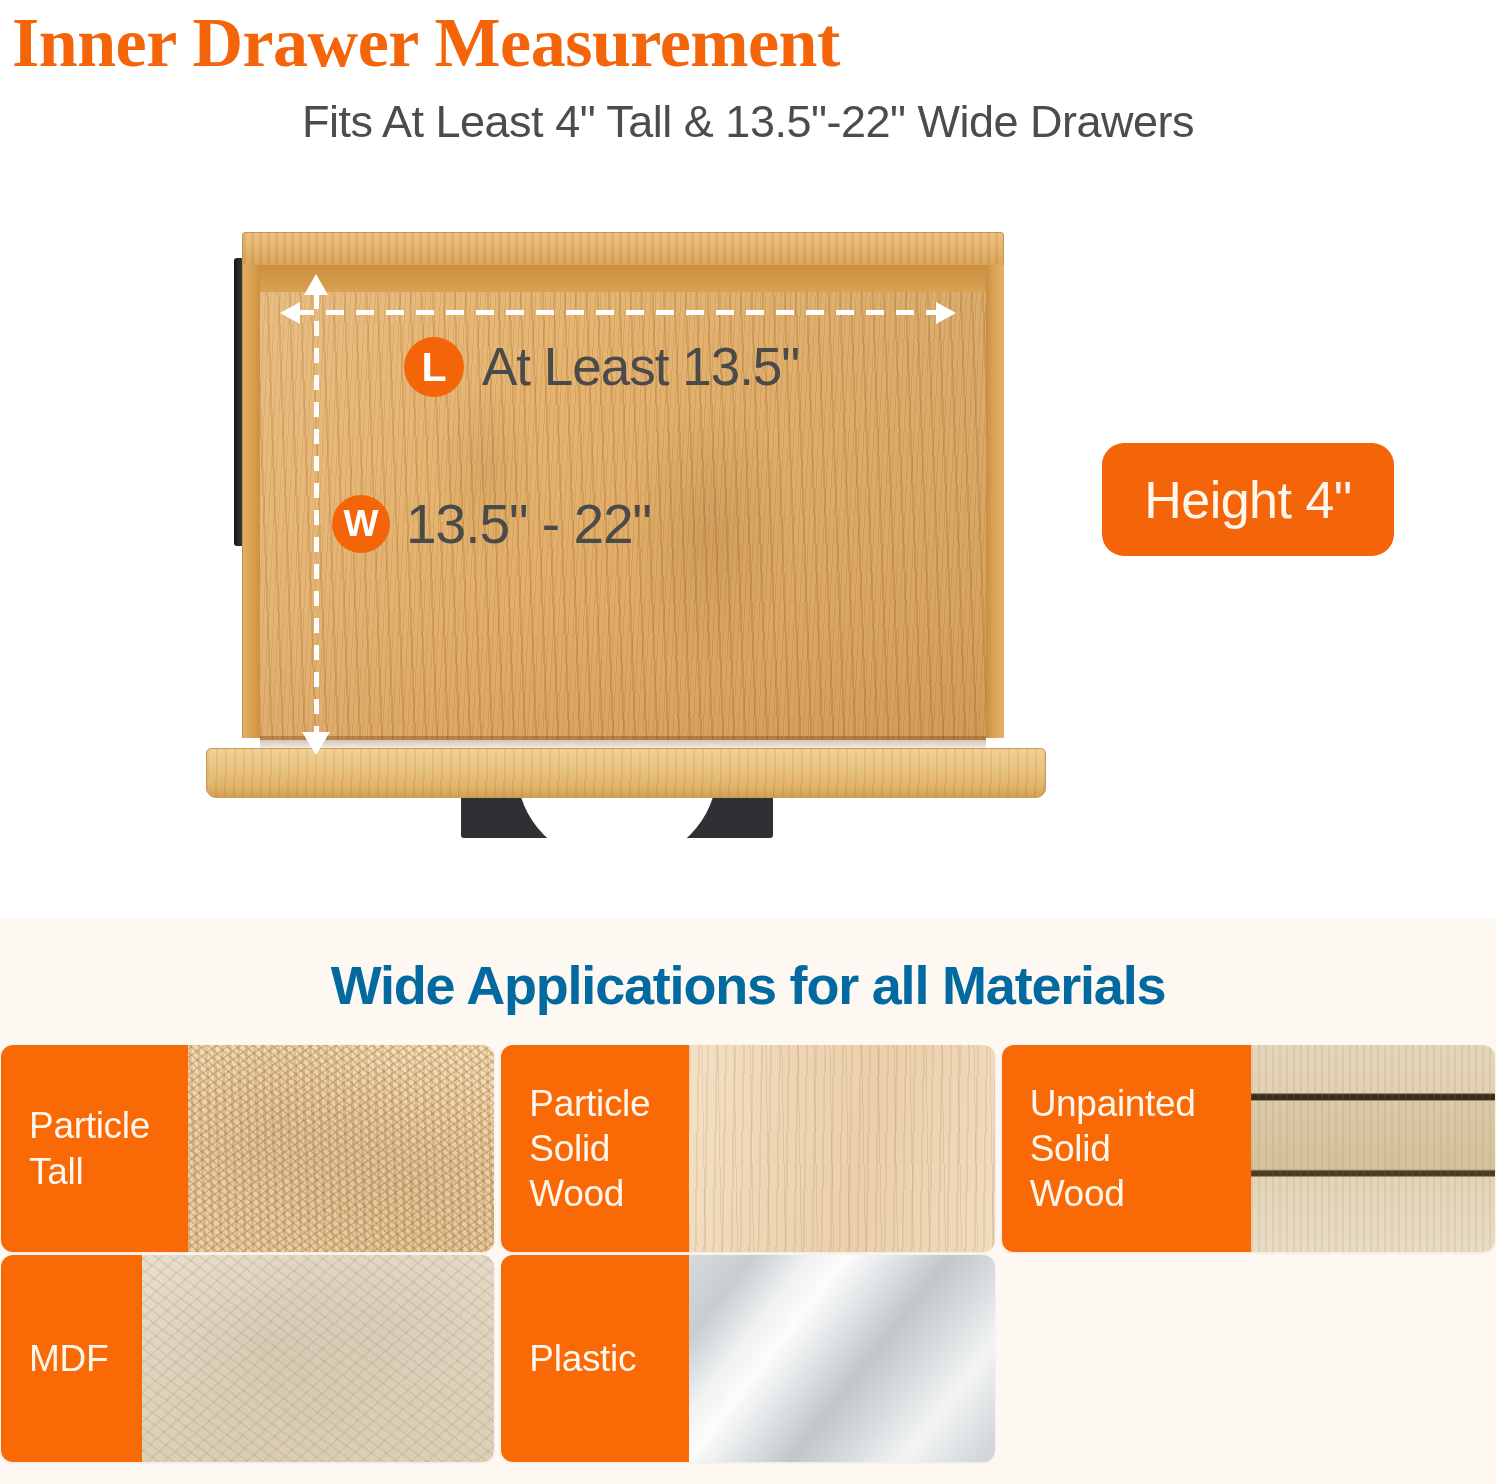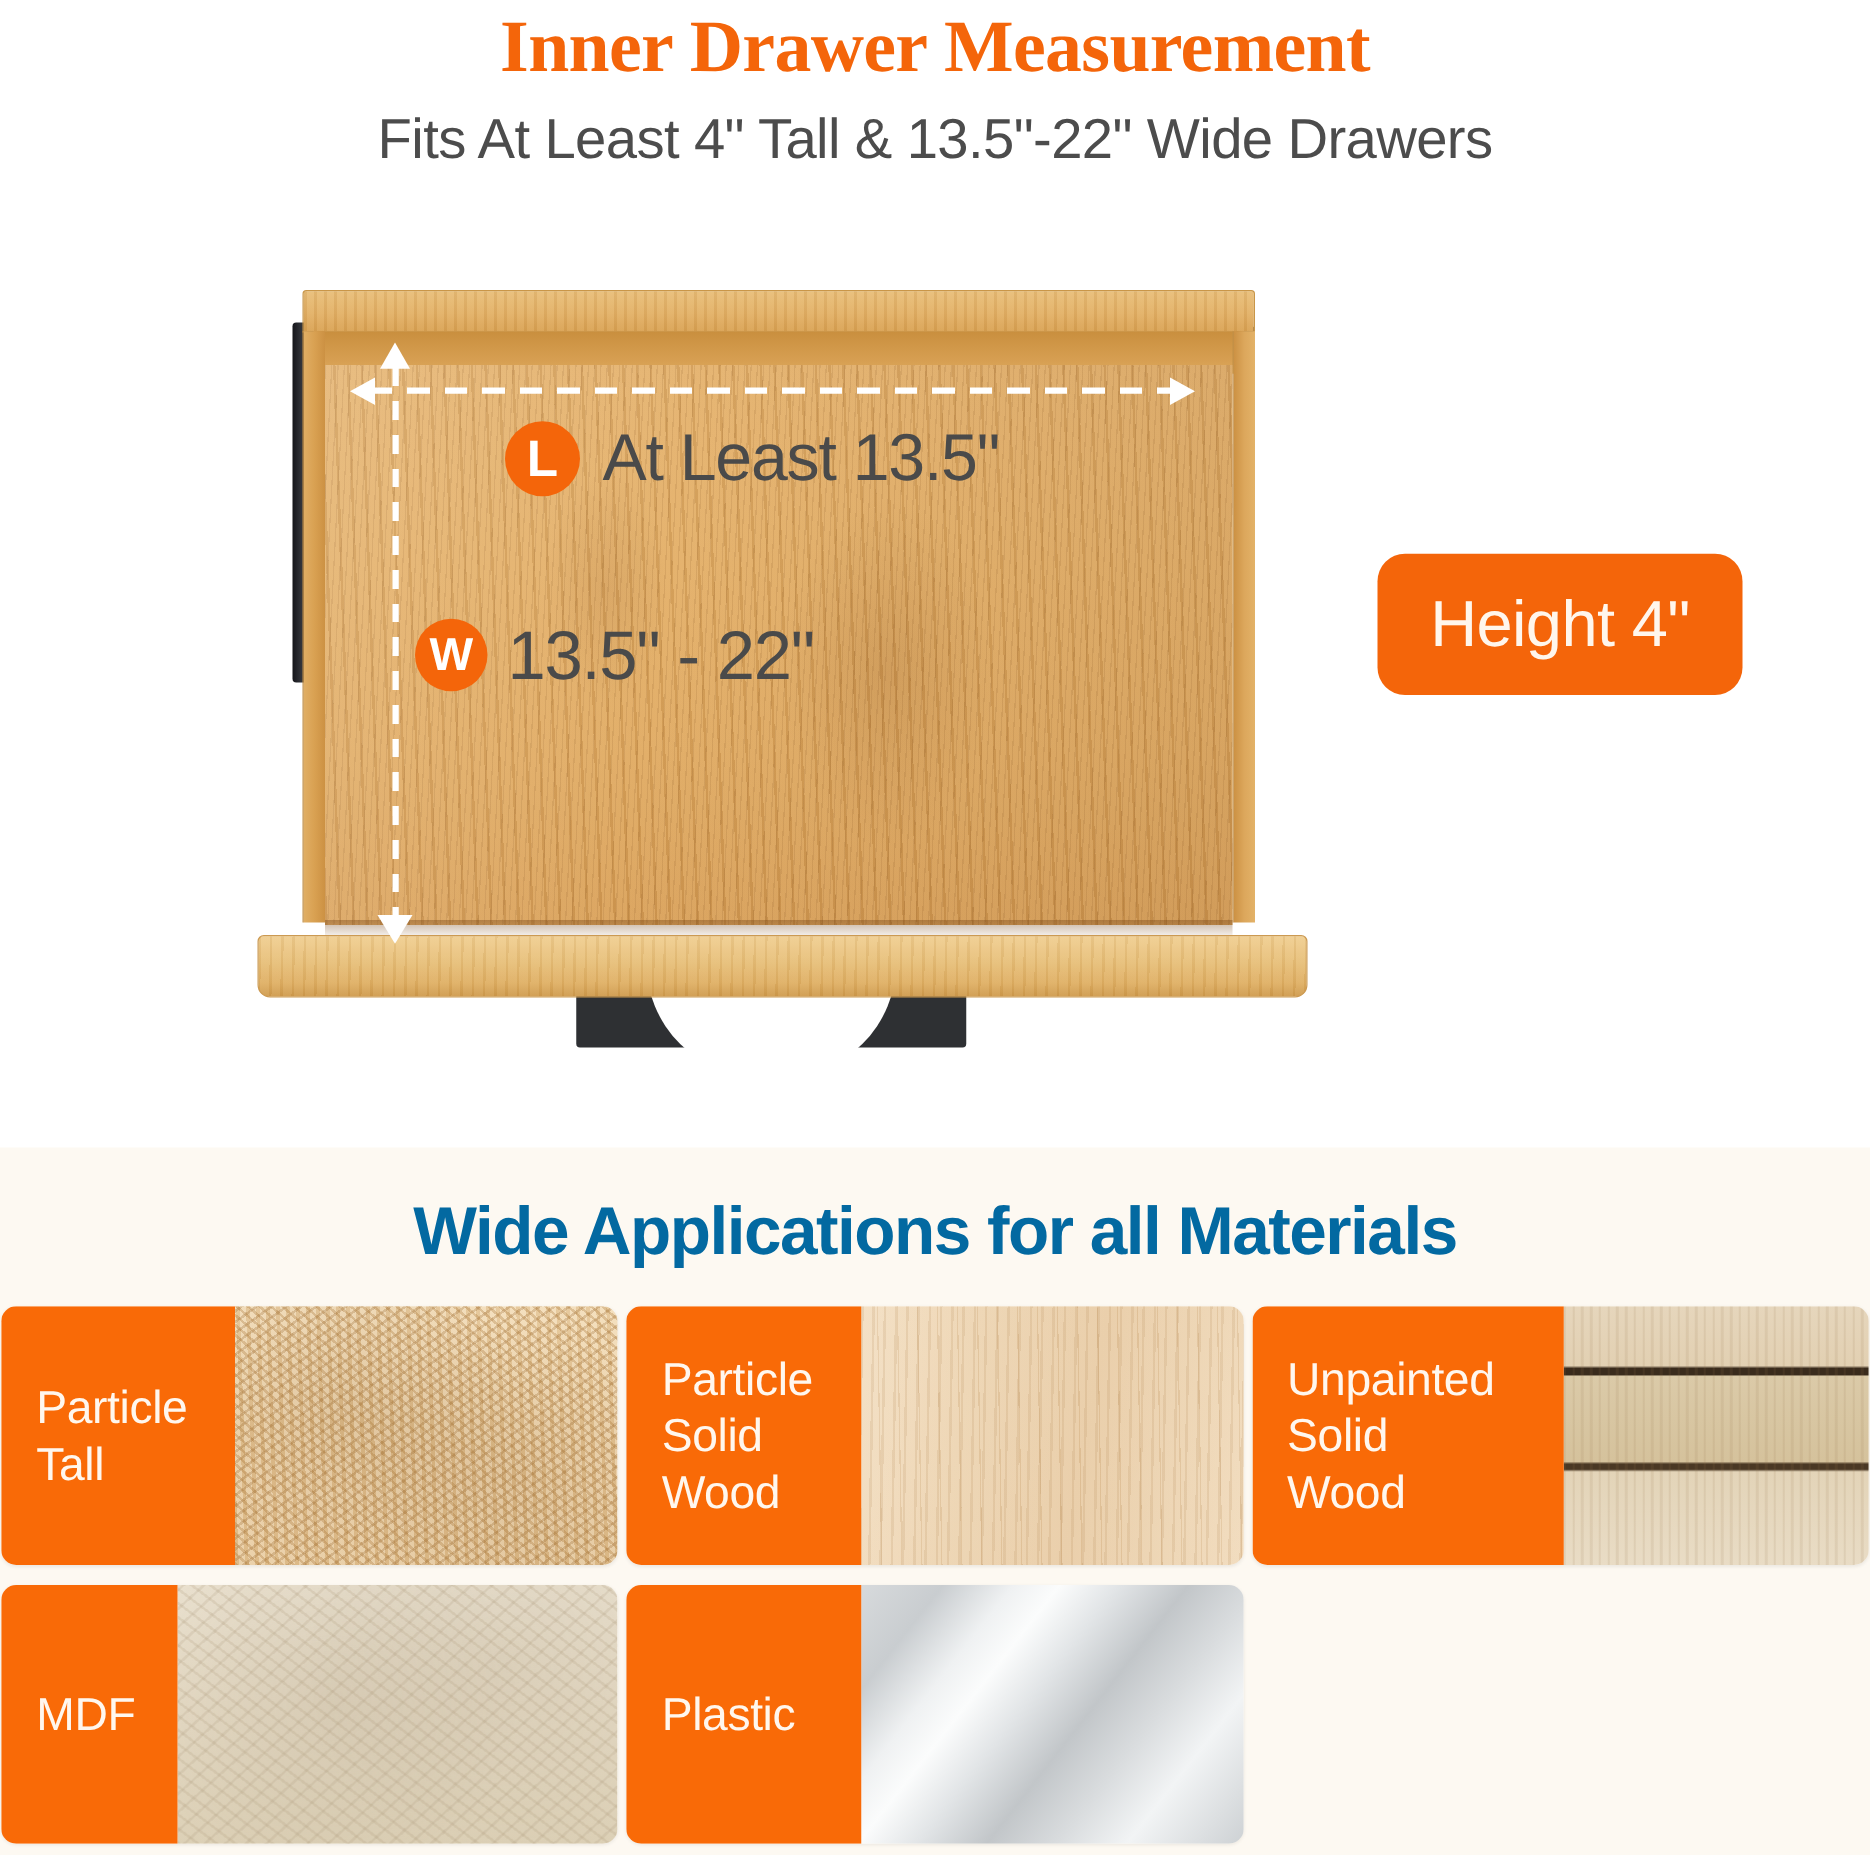--- a/index.html
+++ b/index.html
@@ -15,29 +15,30 @@
 
   
   .top-section {
     position: relative;
     width: 1496px;
     height: 918px;
     background: #ffffff;
   }
 
   .main-title {
-    text-align: center;
+    text-align: left;
     font-family: "Liberation Serif", serif;
     font-weight: bold;
-    font-size: 59px;
+    font-size: 70px;
     line-height: 1.0;
     color: #F4650A;
     letter-spacing: -0.5px;
     padding-top: 8px;
     white-space: nowrap;
+    padding-left: 12px;
   }
 
   .sub-title {
     text-align: center;
     font-family: "Liberation Sans", sans-serif;
     font-weight: 400;
     font-size: 45px;
     line-height: 1.0;
     color: #4C4C4C;
     letter-spacing: -0.5px;
@@ -263,21 +264,21 @@
     padding-top: 36px;
     white-space: nowrap;
   }
 
   .grid {
     position: absolute;
     left: 0; top: 127px;
     width: 1496px;
     display: grid;
     grid-template-columns: repeat(3, 1fr);
-    gap: 16px 7px;
+    gap: 3px 7px;
     padding: 0 1px;
   }
 
   .mat-card {
     position: relative;
     height: 207px;
     border-radius: 12px;
     overflow: hidden;
     display: flex;
     box-shadow: 0 1px 3px rgba(0,0,0,.07);

